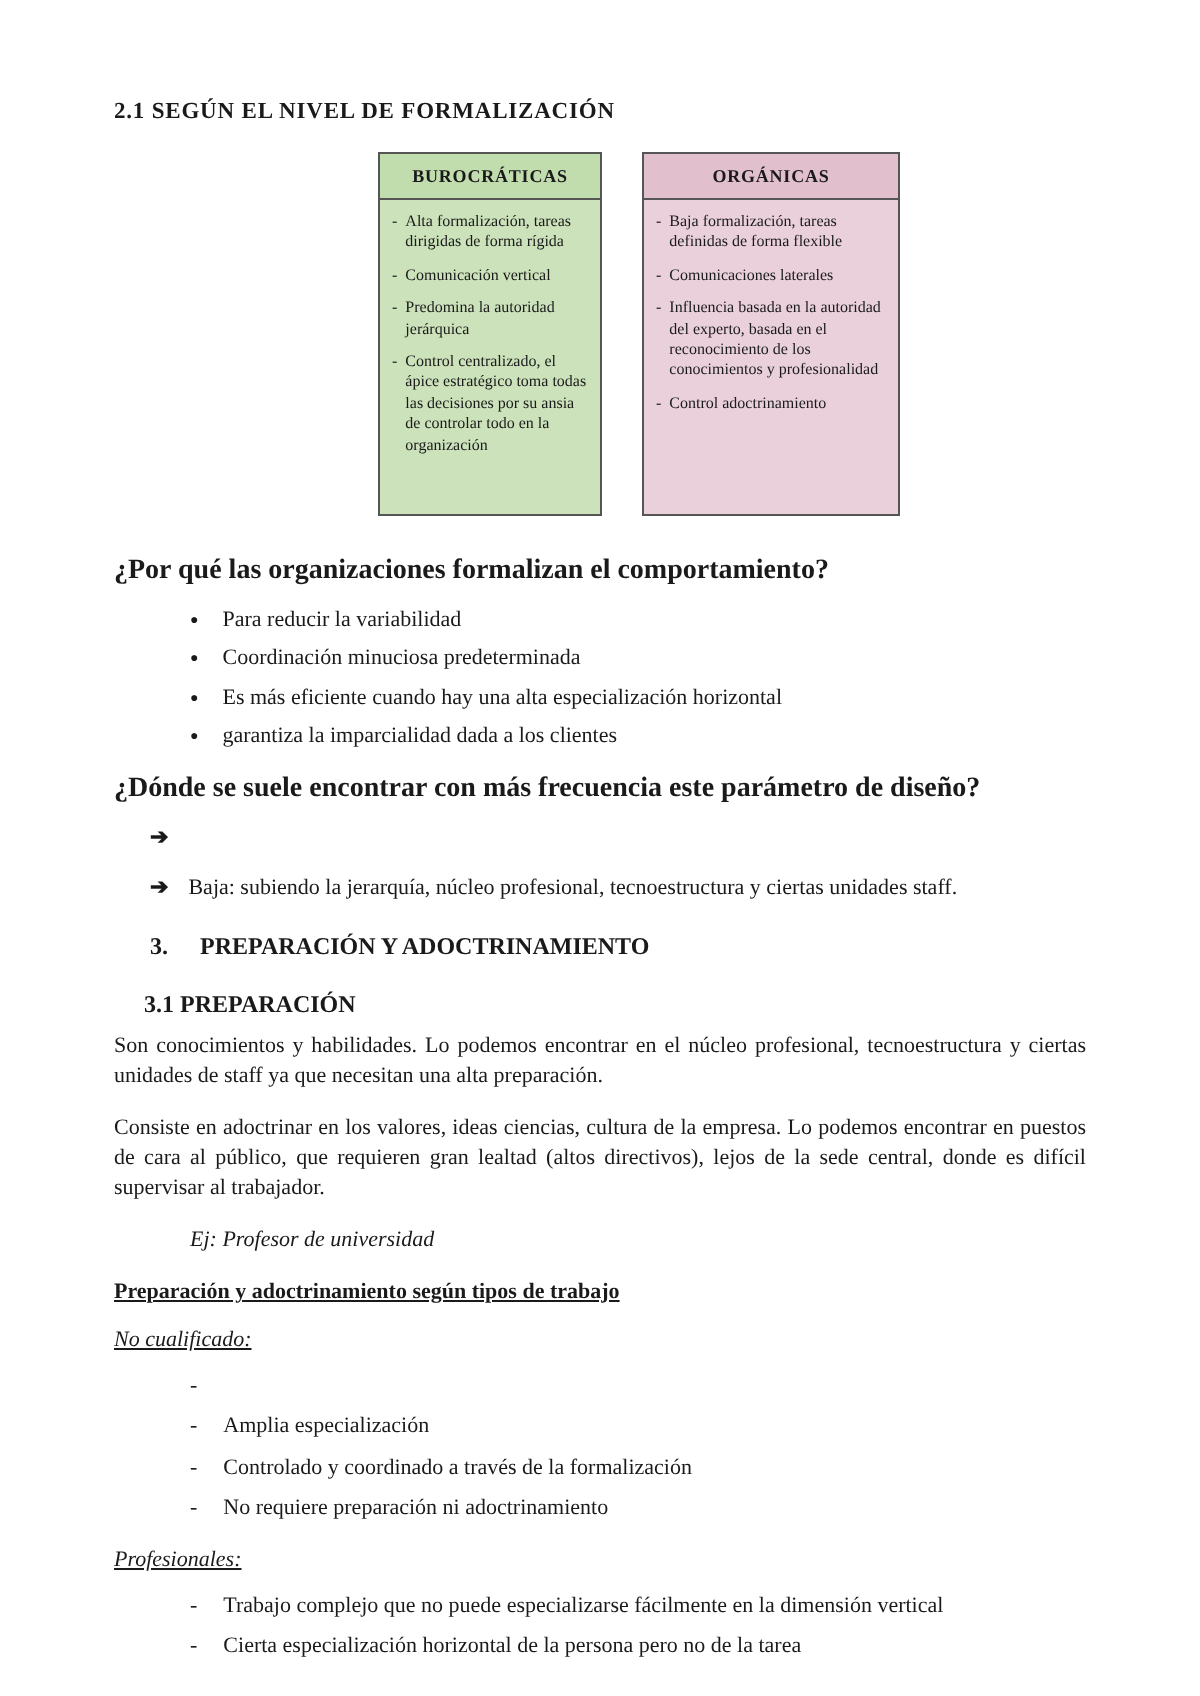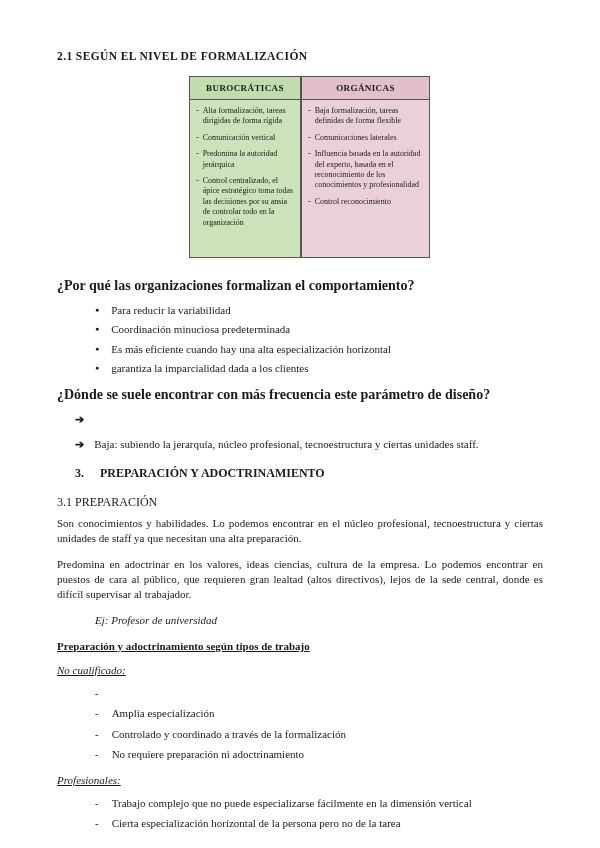--- a/index.html
+++ b/index.html
@@ -11,21 +11,21 @@
     overflow: hidden;
   }
   .page { padding: 50px 57px 20px 57px; }
 
   .doc-title {
     font-weight: bold; font-size: 11.5px; letter-spacing: .4px;
     margin-bottom: 14px;
   }
 
   
-  .cmp-table { display: flex; margin-left: 132px; margin-bottom: 20px; }
+  .cmp-table { display: flex; margin-left: 132px; margin-bottom: 20px; gap: 20px; }
   .cmp-col { display: flex; flex-direction: column; }
   .cmp-col.green { width: 112px; }
   .cmp-col.pink  { width: 129px; }
   .cmp-header {
     border: 1px solid #555; text-align: center;
     font-weight: bold; font-size: 9px; letter-spacing: .4px;
     padding: 6px 2px;
   }
   .green .cmp-header { background: #c2ddad; }
   .pink  .cmp-header { background: #e2bfcd; }
@@ -46,21 +46,21 @@
   .bullet-item { display: flex; font-size: 11px; margin-bottom: 5px; line-height: 1.3; }
   .bullet-item .marker { font-size: 7px; margin-right: 12px; margin-top: 3px; flex: 0 0 auto; }
 
   .arrow-list { margin-left: 18px; margin-bottom: 14px; }
   .arrow-item { display: flex; font-size: 11px; margin-bottom: 11px; line-height: 1.3; }
   .arrow-item .marker { font-weight: bold; margin-right: 10px; flex: 0 0 auto; }
 
   .sec3-title { display: flex; font-weight: bold; font-size: 12px; margin: 4px 0 14px 18px; }
   .sec3-title .num { margin-right: 16px; }
 
-  .sub-head { font-weight: normal; font-size: 12px; margin-bottom: 6px; }
+  .sub-head { font-weight: bold; font-size: 12px; margin-bottom: 6px; margin-left: 15px; }
   .para { font-size: 11px; line-height: 1.35; text-align: justify; margin-bottom: 12px; }
   .example { font-size: 11px; margin: 0 0 14px 38px; font-style: italic; }
 
   .u-bold-head {
     font-weight: bold; font-size: 11px; text-decoration: underline;
     margin-bottom: 12px;
   }
   .group-head {
     font-style: italic; font-size: 11px; text-decoration: underline;
     margin-bottom: 10px;
@@ -108,21 +108,21 @@
         <div class="cmp-item">
             <span class="dash">-</span>
             <span>Comunicaciones laterales</span>
           </div>
         <div class="cmp-item">
             <span class="dash">-</span>
             <span>Influencia basada en la autoridad del experto, basada en el reconocimiento de los conocimientos y profesionalidad</span>
           </div>
         <div class="cmp-item">
             <span class="dash">-</span>
-            <span>Control reconocimiento</span>
+            <span>Control adoctrinamiento</span>
           </div>
       </div>
     </div>
   </div>
 
   <div class="q-title">¿Por qué las organizaciones formalizan el comportamiento?</div>
   <div class="bullet-list">
     <div class="bullet-item">
         <span class="marker">●</span>
         <span>Para reducir la variabilidad</span>
@@ -153,21 +153,21 @@
   </div>
 
   <div class="sec3-title">
     <span class="num">3.</span>
     <span>PREPARACIÓN Y ADOCTRINAMIENTO</span>
   </div>
 
   <div class="sub-head">3.1 PREPARACIÓN</div>
   <div class="para">Son conocimientos y habilidades. Lo podemos encontrar en el núcleo profesional, tecnoestructura y ciertas unidades de staff ya que necesitan una alta preparación.</div>
 
-  <div class="para">Predomina en adoctrinar en los valores, ideas ciencias, cultura de la empresa. Lo podemos encontrar en puestos de cara al público, que requieren gran lealtad (altos directivos), lejos de la sede central, donde es difícil supervisar al trabajador.</div>
+  <div class="para">Consiste en adoctrinar en los valores, ideas ciencias, cultura de la empresa. Lo podemos encontrar en puestos de cara al público, que requieren gran lealtad (altos directivos), lejos de la sede central, donde es difícil supervisar al trabajador.</div>
   <div class="example">Ej: Profesor de universidad</div>
 
   <div class="u-bold-head">Preparación y adoctrinamiento según tipos de trabajo</div>
 
   <div class="group-head">No cualificado:</div>
   <div class="dash-list">
     <div class="dash-item">
         <span class="marker">-</span>
       </div>
     <div class="dash-item">

